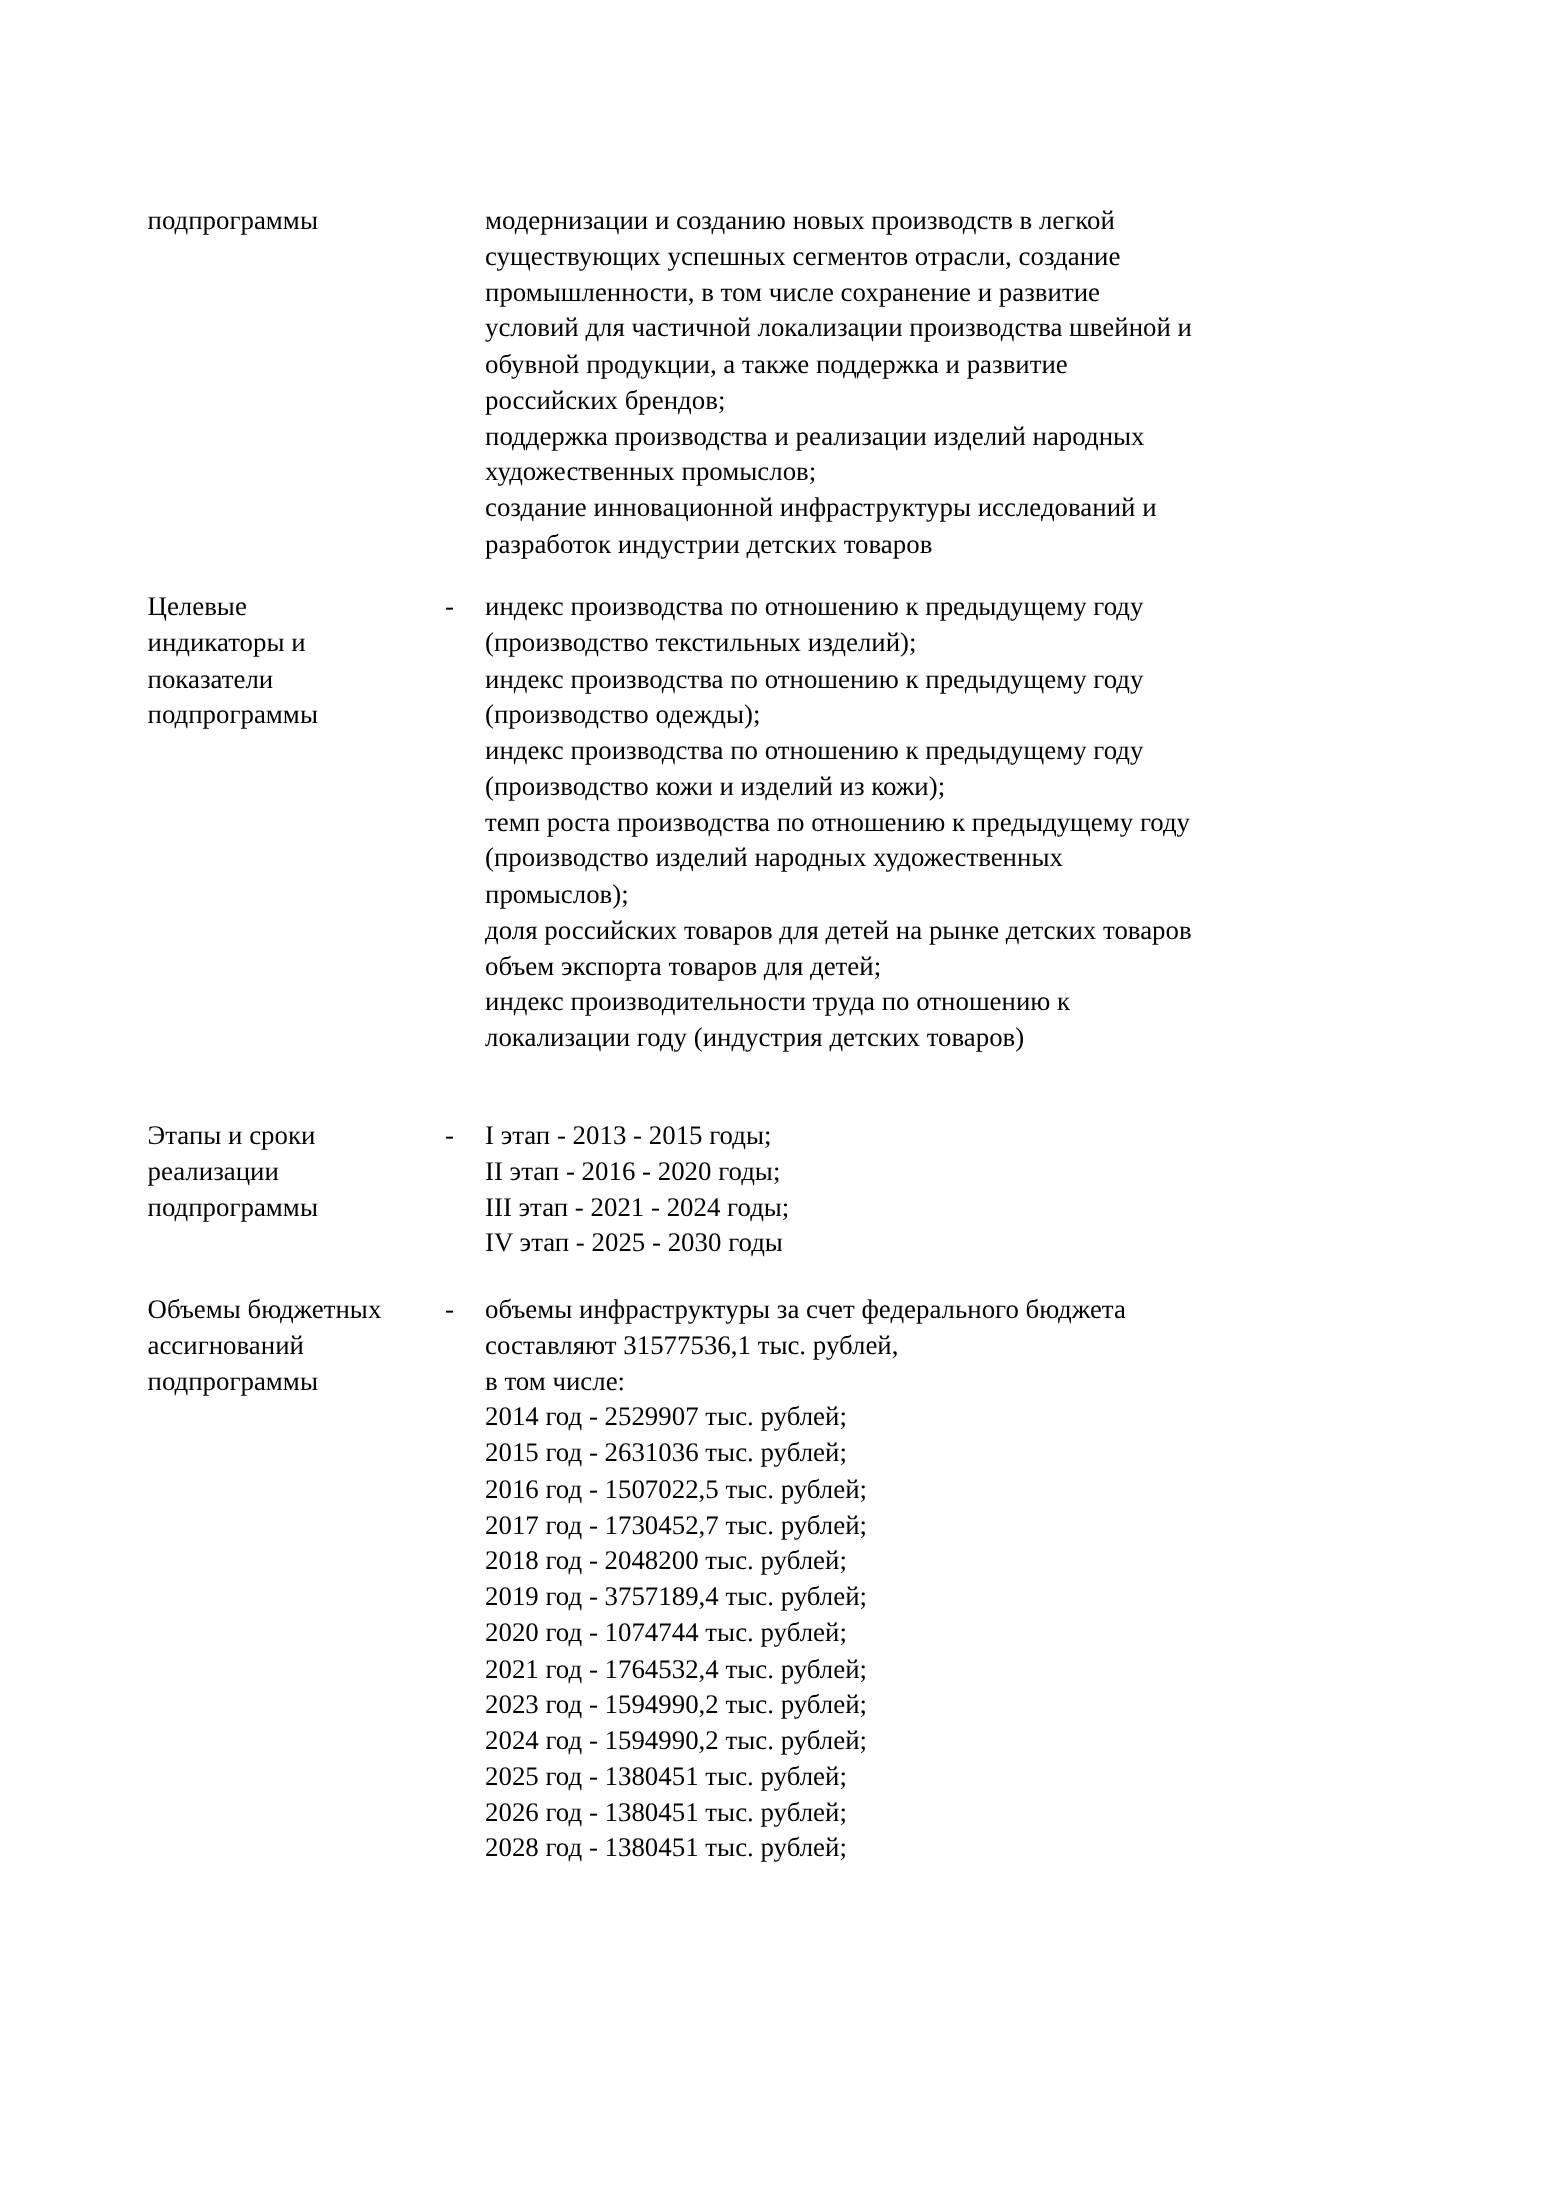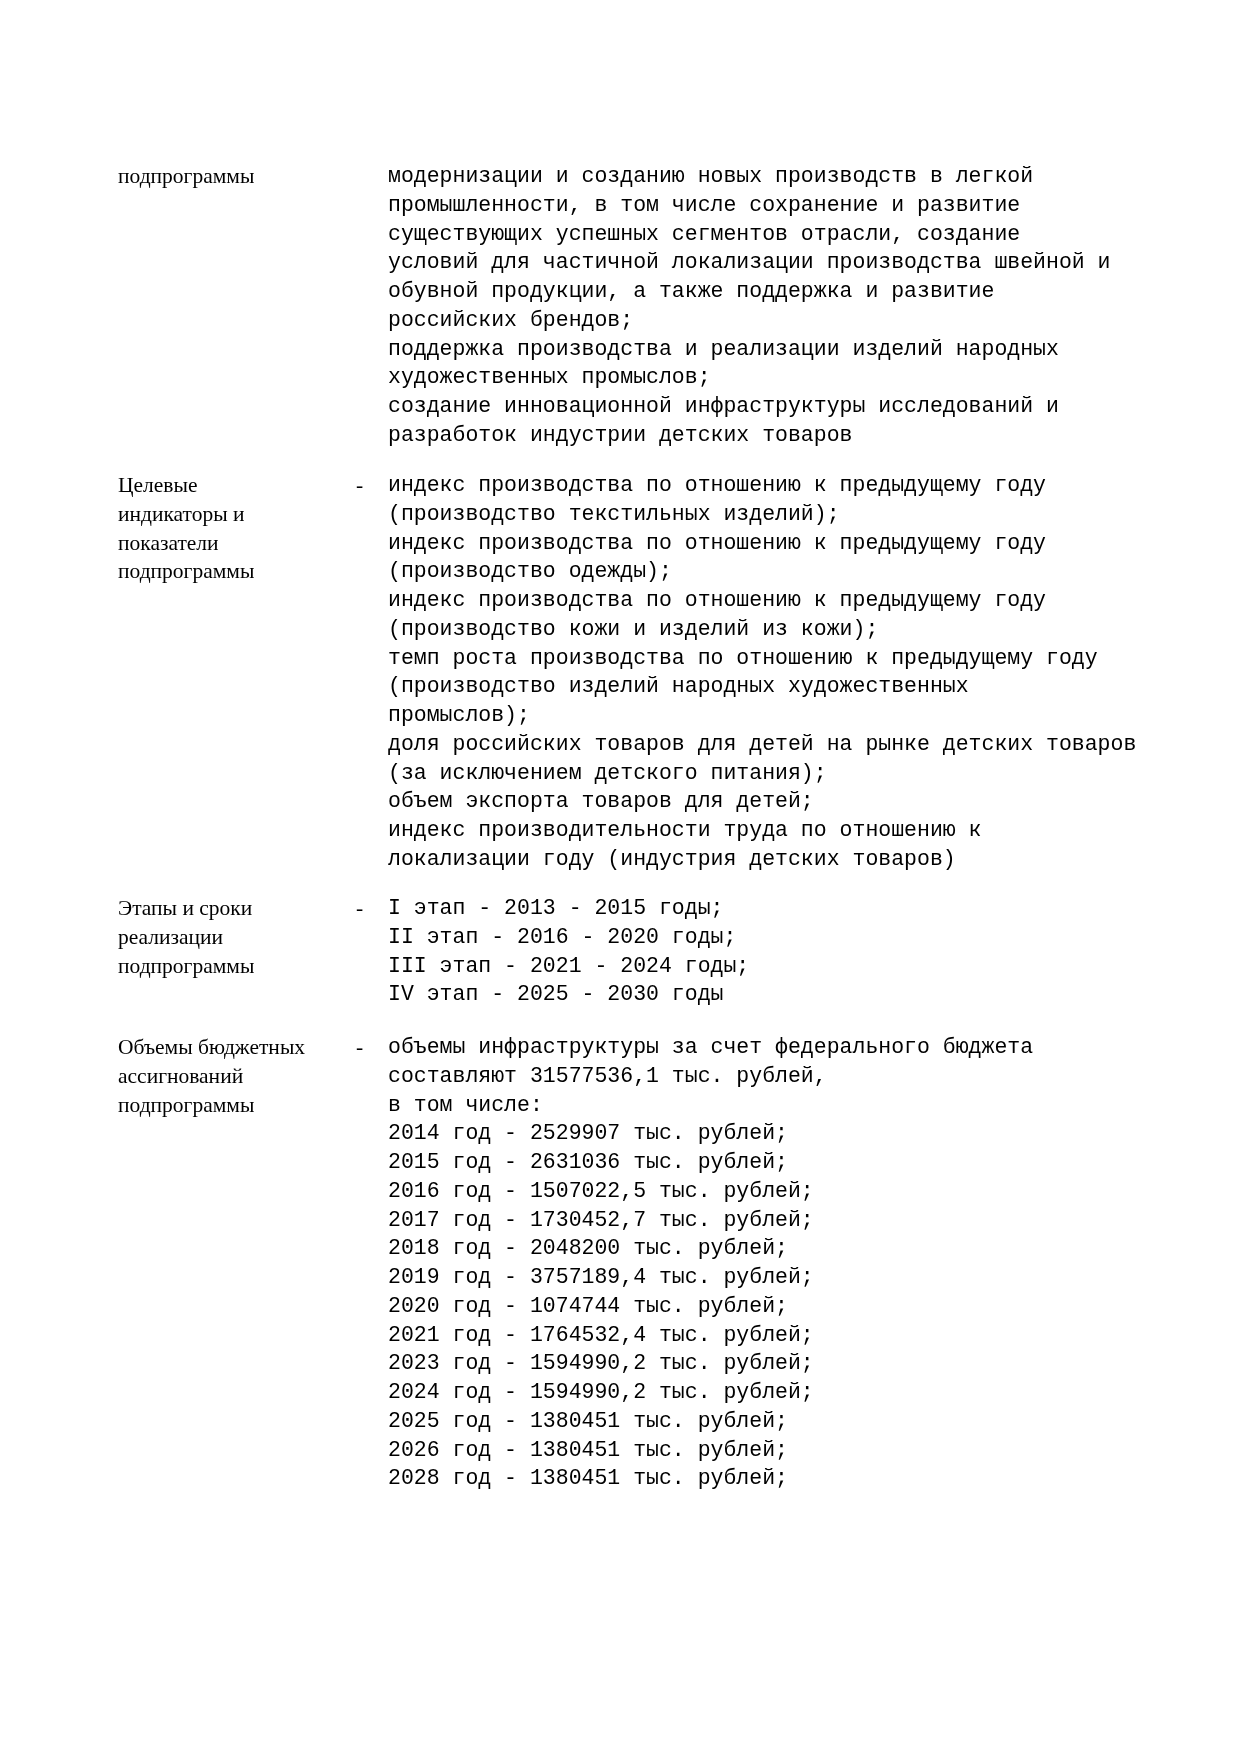--- a/index.html
+++ b/index.html
@@ -2,39 +2,39 @@
 <html><head>
   <meta charset="utf-8">
   <style>
     html, body { margin: 0; padding: 0; background: #ffffff; }
     body { width: 1240px; height: 1754px; position: relative; overflow: hidden;
            font-family: "Liberation Serif", "DejaVu Serif", serif; color: #000; }
     .page { position: absolute; left: 0; top: 0; width: 1240px; height: 1294px; }
     .section { position: absolute; left: 118px; width: 960px; }
     .label { position: absolute; left: 0; top: 0; width: 230px; }
     .dash { position: absolute; left: 238px; top: 0; width: 20px; }
-    .content { position: absolute; left: 270px; top: 0; width: 800px; font-family: Liberation Mono, monospace; }
+    .content { position: absolute; left: 270px; top: 0; width: 800px; }
     .line { font-size: 21.5px; line-height: 28.75px; height: 28.75px; white-space: nowrap; }
   </style>
 </head>
 <body>
 
 <div class="page">
 
   <div class="section" style="top:162px;">
     <div class="label">
       <div class="line">подпрограммы</div>
     </div>
     <div class="dash">
       <div class="line"></div>
     </div>
     <div class="content">
       <div class="line">модернизации и созданию новых производств в легкой</div>
+      <div class="line">существующих успешных сегментов отрасли, создание</div>
       <div class="line">промышленности, в том числе сохранение и развитие</div>
-      <div class="line">существующих успешных сегментов отрасли, создание</div>
       <div class="line">условий для частичной локализации производства швейной и</div>
       <div class="line">обувной продукции, а также поддержка и развитие</div>
       <div class="line">российских брендов;</div>
       <div class="line">поддержка производства и реализации изделий народных</div>
       <div class="line">художественных промыслов;</div>
       <div class="line">создание инновационной инфраструктуры исследований и</div>
       <div class="line">разработок индустрии детских товаров</div>
     </div>
   </div>
 
@@ -52,21 +52,20 @@
       <div class="line">индекс производства по отношению к предыдущему году</div>
       <div class="line">(производство текстильных изделий);</div>
       <div class="line">индекс производства по отношению к предыдущему году</div>
       <div class="line">(производство одежды);</div>
       <div class="line">индекс производства по отношению к предыдущему году</div>
       <div class="line">(производство кожи и изделий из кожи);</div>
       <div class="line">темп роста производства по отношению к предыдущему году</div>
       <div class="line">(производство изделий народных художественных</div>
       <div class="line">промыслов);</div>
       <div class="line">доля российских товаров для детей на рынке детских товаров</div>
-      <div class="line">(за исключением детского питания);</div>
       <div class="line">объем экспорта товаров для детей;</div>
       <div class="line">индекс производительности труда по отношению к</div>
       <div class="line">локализации году (индустрия детских товаров)</div>
     </div>
   </div>
 
   <div class="section" style="top:894px;">
     <div class="label">
       <div class="line">Этапы и сроки</div>
       <div class="line">реализации</div>

